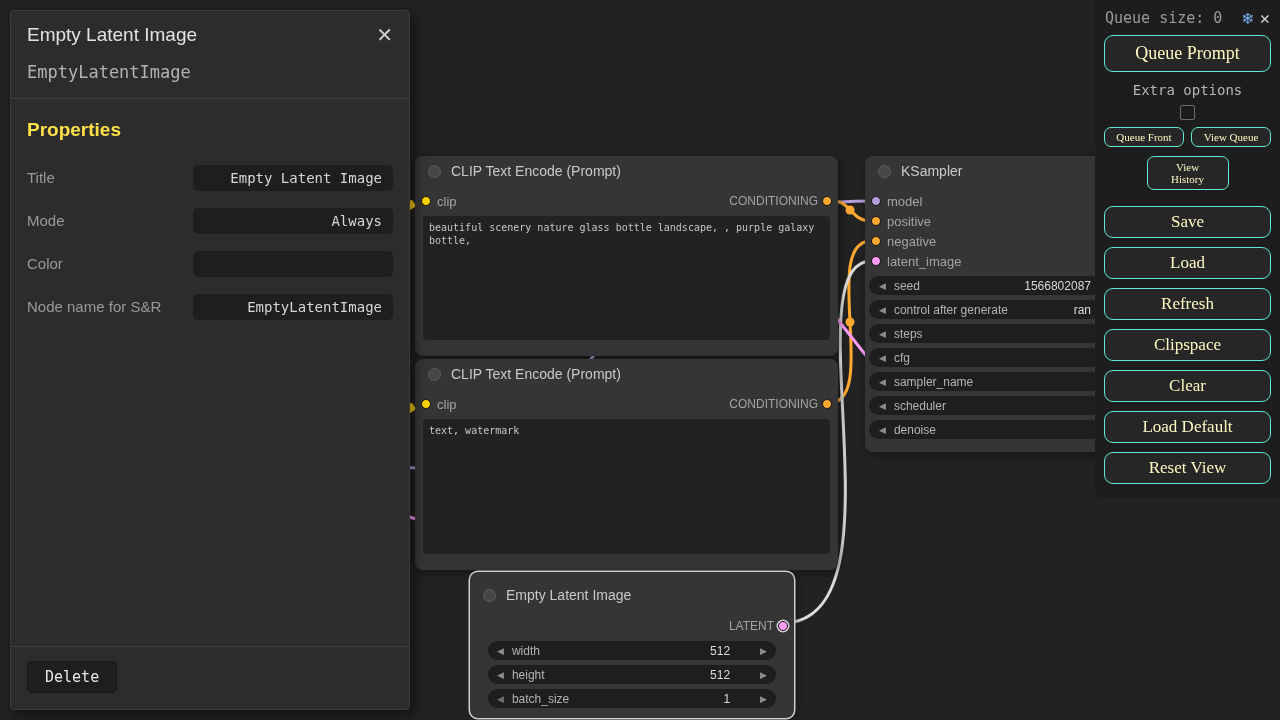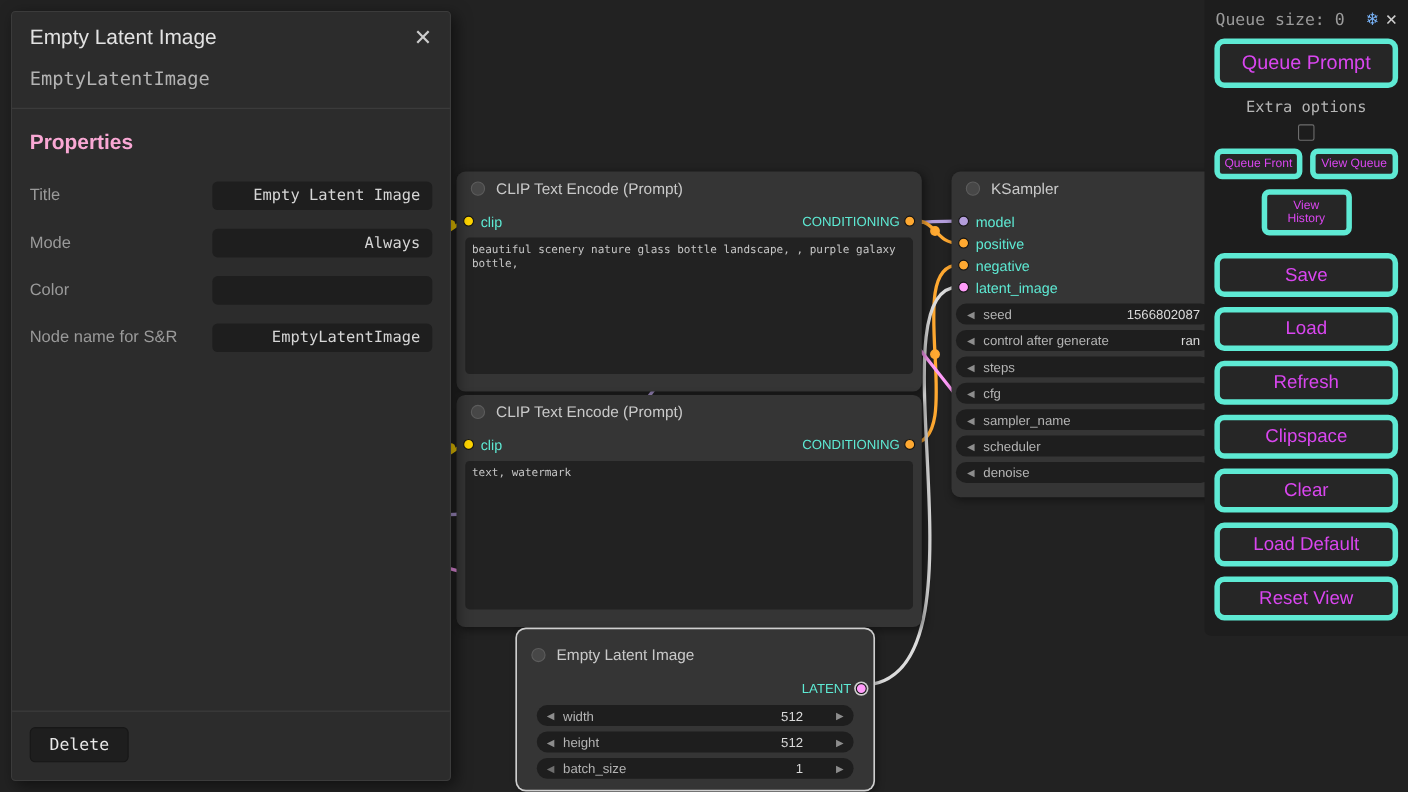--- a/index.html
+++ b/index.html
@@ -14,21 +14,21 @@
   
   .node{position:absolute;background:#353535;border-radius:8px;z-index:2;
         box-shadow:2px 2px 8px rgba(0,0,0,.45);}
   .node.selected{box-shadow:0 0 0 1.5px #cfcfcf,2px 2px 8px rgba(0,0,0,.45);}
   .node-header{height:30px;display:flex;align-items:center;gap:10px;padding:0 13px;
                color:#c9c9c9;font-size:14px;}
   .node-header.tall{padding-top:11px;height:24px;}
   .collapse-dot{width:11px;height:11px;border-radius:50%;background:#474747;
                 border:1px solid #5c5c5c;flex:0 0 auto;}
   .slot-row{position:relative;height:20px;display:flex;align-items:center;
-            color:#5eead4;font-size:13px;}
+            color:#a3a3a3;font-size:13px;}
   .slot-row .in-label{margin-left:22px;}
   .slot-row .out-label{margin-left:auto;margin-right:20px;font-size:12px;}
   .dot{position:absolute;width:10px;height:10px;border-radius:50%;
        border:1px solid #141414;box-sizing:border-box;top:50%;margin-top:-5px;}
   .dot.left{left:6px;}
   .dot.right{right:6px;}
   .prompt-box{margin:5px 8px 0;background:#222;border-radius:4px;padding:5px 6px;
               color:#c6c6c6;font-family:"DejaVu Sans Mono",monospace;font-size:10px;
               line-height:1.3;white-space:pre-wrap;overflow:hidden;}
   .widget{display:flex;align-items:center;height:19px;background:#1e1e1e;
@@ -44,21 +44,21 @@
   .dialog{position:absolute;left:10px;top:10px;width:400px;height:700px;z-index:5;
           background:#2c2c2c;border:1px solid #3b3b3b;border-radius:4px;
           display:flex;flex-direction:column;box-sizing:border-box;
           box-shadow:4px 4px 14px rgba(0,0,0,.5);}
   .dlg-titlebar{display:flex;align-items:center;justify-content:space-between;
                 padding:13px 16px 8px;color:#e2e2e2;font-size:19px;}
   .dlg-close{color:#cccccc;font-size:20px;cursor:pointer;line-height:1;}
   .dlg-subtitle{padding:8px 16px 16px;color:#b3b3b3;font-size:17px;
                 font-family:"DejaVu Sans Mono",monospace;border-bottom:1px solid #3e3e3e;}
   .dlg-body{flex:1;padding:16px;}
-  .dlg-section-title{color:#f9a8d4;font-size:19px;font-weight:bold;margin:4px 0 24px;}
+  .dlg-section-title{color:#fde047;font-size:19px;font-weight:bold;margin:4px 0 24px;}
   .field-row{display:flex;justify-content:space-between;align-items:center;
              margin-bottom:17px;color:#9a9a9a;font-size:15px;}
   .field-row .flabel{max-width:170px;line-height:1.35;}
   .field-input{width:200px;height:26px;background:#1e1e1e;border-radius:5px;
                color:#d6d6d6;font-family:"DejaVu Sans Mono",monospace;font-size:14px;
                display:flex;align-items:center;justify-content:flex-end;
                padding:0 11px;box-sizing:border-box;}
   .dlg-footer{border-top:1px solid #3e3e3e;padding:14px 16px 16px;}
   .delete-btn{display:inline-block;background:#1e1e1e;border:1px solid #171717;
               border-radius:5px;color:#e8e8e8;font-family:"DejaVu Sans Mono",monospace;
@@ -66,23 +66,23 @@
 
   
   .menu{position:absolute;left:1095px;top:0;width:185px;z-index:6;background:#1d1d1d;
         padding:6px 9px 14px;box-sizing:border-box;border-bottom-left-radius:6px;
         font-family:"DejaVu Sans Mono",monospace;}
   .menu-header{display:flex;align-items:center;gap:7px;color:#9b9b9b;font-size:15px;
                padding:3px 1px 5px;}
   .menu-header .qsize{flex:1;}
   .gear{color:#7cb8ff;font-size:17px;cursor:pointer;line-height:1;}
   .menu-close{color:#cfcfcf;font-size:17px;cursor:pointer;line-height:1;}
-  .btn{display:block;width:100%;background:#262626;border:5px solid #5eead4;
-       border-radius:9px;color:#d946ef;text-align:center;cursor:pointer;
-       font-family:Liberation Sans, sans-serif;box-sizing:border-box;}
+  .btn{display:block;width:100%;background:#262626;border:1px solid #5eead4;
+       border-radius:9px;color:#fef9c3;text-align:center;cursor:pointer;
+       font-family:Liberation Serif, serif;box-sizing:border-box;}
   .btn-queue{font-size:18px;padding:7px 0;margin:3px 0 10px;}
   .extra-row{display:flex;align-items:center;justify-content:center;gap:7px;
              color:#b5b5b5;font-size:14px;margin-bottom:7px;flex-direction:column;}
   .checkbox{width:13px;height:13px;border:1px solid #6d6d6d;border-radius:2px;
             background:#1d1d1d;cursor:pointer;}
   .small-row{display:flex;gap:7px;margin-bottom:9px;}
   .btn-small{font-size:11px;padding:3px 4px;flex:1;border-radius:7px;}
   .btn-history{width:82px;margin:0 auto 16px;font-size:11px;padding:4px 14px;
                border-radius:7px;}
   .btn-main{font-size:17px;padding:5px 0;margin-bottom:9px;text-align:center;}

